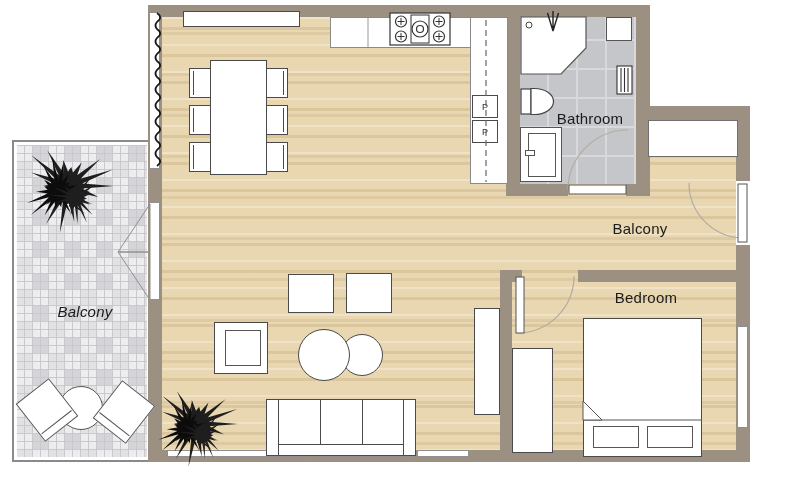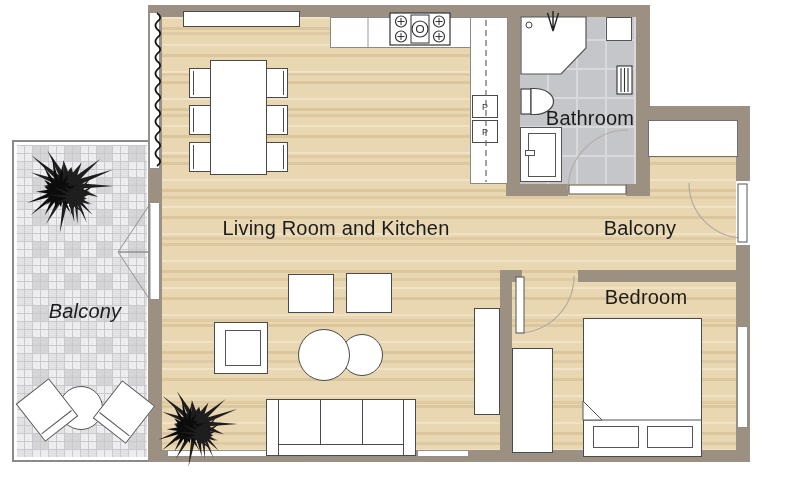--- a/index.html
+++ b/index.html
@@ -9,21 +9,21 @@
     --outline:#4a4a4a; --label-color:#1b1b1b;
   }
   html,body{margin:0;padding:0;background:#fff;}
   .stage{position:relative;width:800px;height:481px;background:#fff;overflow:hidden;
          font-family:"Liberation Sans", sans-serif;}
   .abs{position:absolute;}
   .wall{position:absolute;background:var(--wall);}
   .furn{position:absolute;background:#fff;border:1px solid var(--outline);box-sizing:border-box;}
   .window{position:absolute;background:#fff;border:1px solid #8f8f8f;box-sizing:border-box;}
   .circle{border-radius:50%;}
-  .label{position:absolute;transform:translate(-50%,-50%);font-size:20px;color:var(--label-color);
+  .label{position:absolute;transform:translate(-50%,-50%);font-size:15px;color:var(--label-color);
          white-space:nowrap;letter-spacing:.2px;}
   .wood{position:absolute;background-color:var(--floor);
     background-image:
       repeating-linear-gradient(180deg, rgba(255,255,255,.28) 0 2px, rgba(0,0,0,0) 2px 10px, rgba(148,108,56,.16) 10px 13px, rgba(0,0,0,0) 13px 27px),
       repeating-linear-gradient(180deg, rgba(0,0,0,0) 0 15px, rgba(148,108,56,.12) 15px 18px, rgba(0,0,0,0) 18px 41px);}
   .bathfloor{position:absolute;background-color:var(--bath-floor);
     background-image:
       repeating-linear-gradient(0deg, rgba(0,0,0,0) 0 27px, var(--bath-grout) 27px 29px),
       repeating-linear-gradient(90deg, rgba(0,0,0,0) 0 27px, var(--bath-grout) 27px 29px);}
   .balcony{position:absolute;border:2px solid #8a8a8a;background:#fff;box-sizing:border-box;}
@@ -193,19 +193,18 @@
 
     <g stroke="#444" fill="#fff" stroke-width="1.2">
       <rect x="521" y="89" width="10" height="25"></rect>
       <path d="M531,88.5 h3.5 a19,13 0 0 1 0,26 h-3.5 z"></path>
     </g>
 
     <path d="M583,420 H702" stroke="#555" stroke-width="1" fill="none"></path>
     <polygon points="583,401 602,420 583,420" fill="#fff" stroke="#555" stroke-width="1"></polygon>
   </svg>
 
-  <div class="label" style="left:336px;top:228px;">Living Room and Kitchen</div>
   <div class="label" style="left:590px;top:118px;">Bathroom</div>
   <div class="label" style="left:640px;top:228px;">Balcony</div>
   <div class="label" style="left:646px;top:297px;">Bedroom</div>
   <div class="label" style="left:85px;top:311px;font-style:italic;">Balcony</div>
 
 </div>
 
 </body></html>

